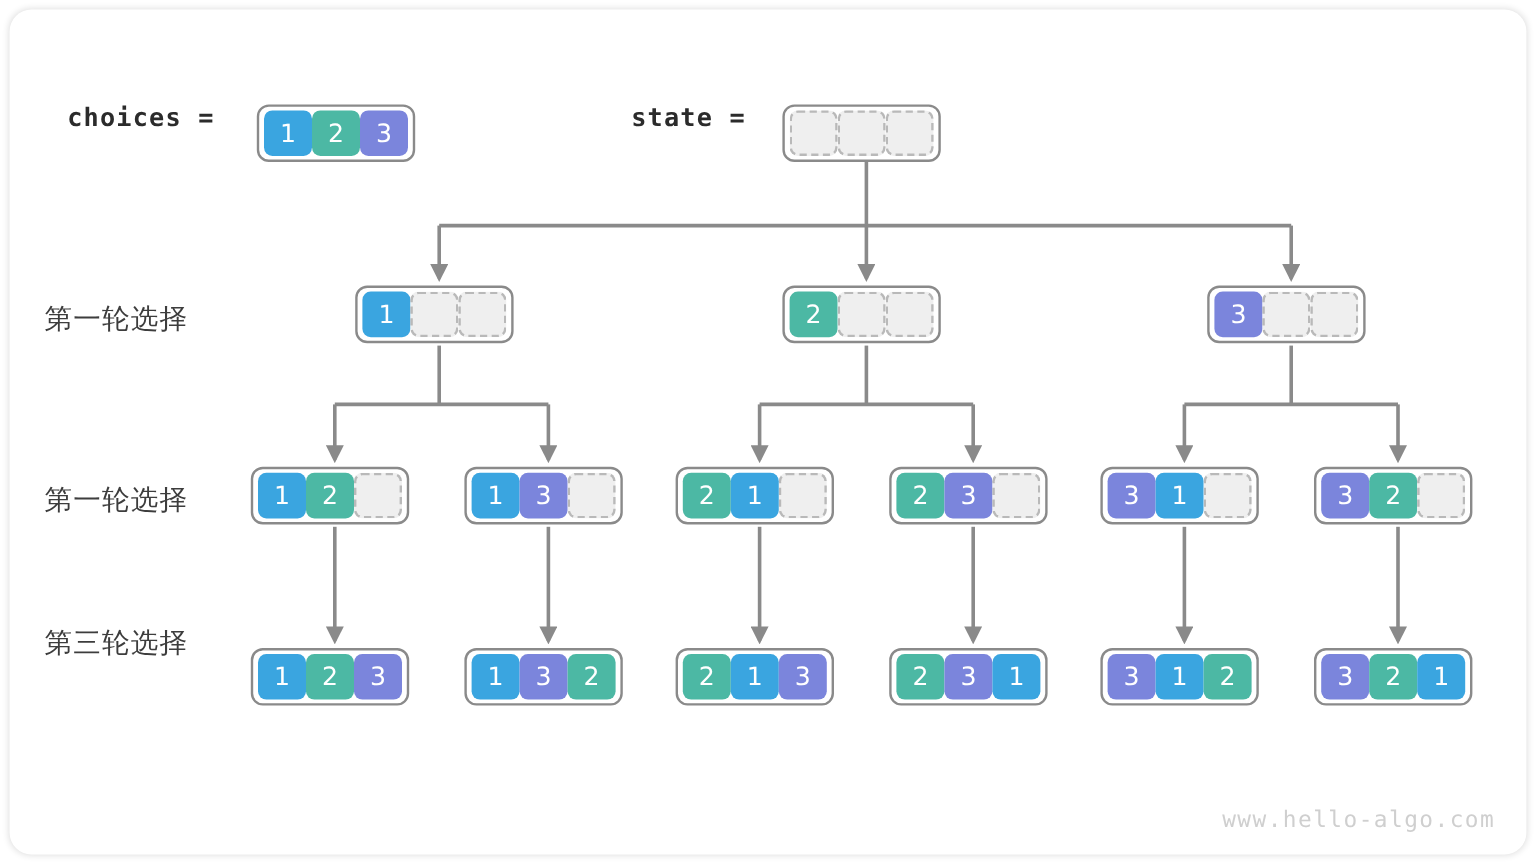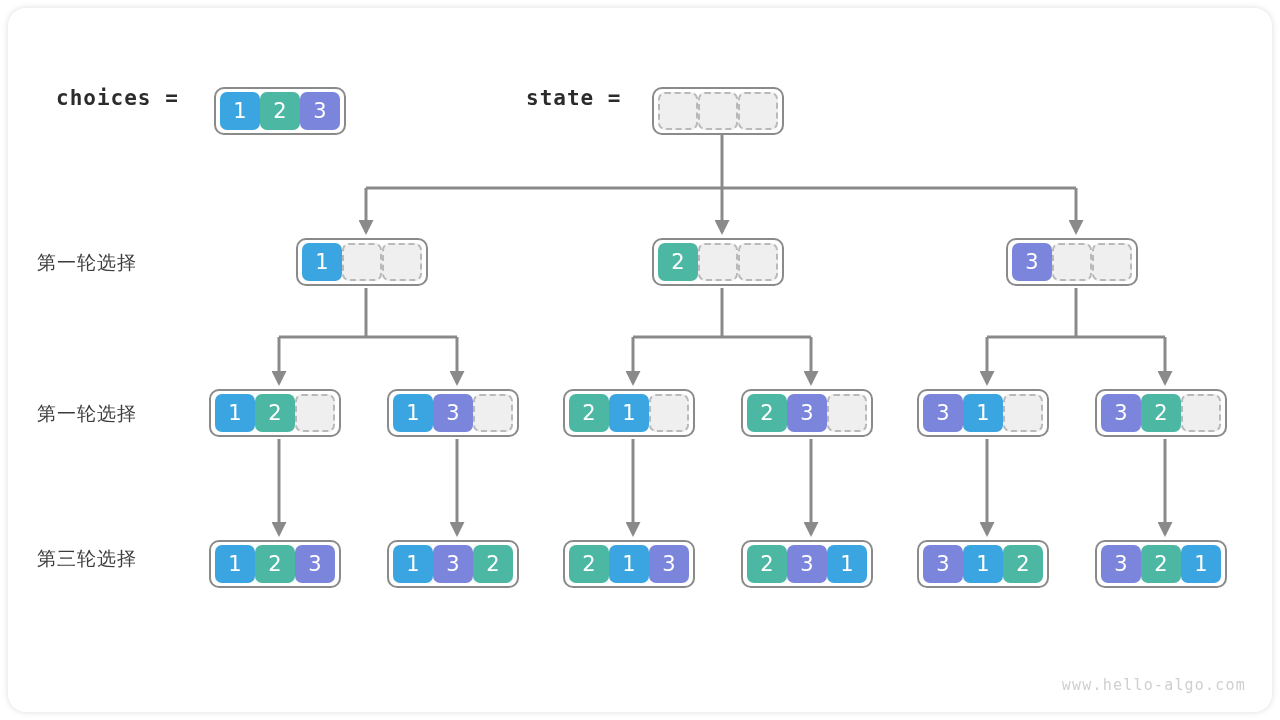--- a/index.html
+++ b/index.html
@@ -42,31 +42,31 @@
     font-family: "DejaVu Sans Mono", monospace;
     font-weight: bold;
     font-size: 21px;
     color: #2b2b2b;
     white-space: nowrap;
     letter-spacing: 1px;
   }
   .row-label {
     position: absolute;
     font-family: Liberation Sans, sans-serif;
-    font-size: 19px;
+    font-size: 23px;
     color: #3d3d3d;
     white-space: nowrap;
     letter-spacing: 1px;
   }
   .watermark {
     position: absolute;
     right: 34px;
     bottom: 26px;
     font-family: "DejaVu Sans Mono", monospace;
-    font-size: 15px;
+    font-size: 19px;
     color: #cfcfcf;
     letter-spacing: 1.2px;
     white-space: nowrap;
   }
   
   .array {
     position: absolute;
     display: flex;
     flex-direction: row;
     align-items: center;
@@ -156,21 +156,21 @@
   <div class="mono-label" style="left:526px; top:98px; transform:translateY(-50%);">state  =</div>
 
   <div class="array" style="left:652px; top:87px;">
     <div class="cell empty"></div>
     <div class="cell empty"></div>
     <div class="cell empty"></div>
   </div>
 
   <div class="row-label" style="left:37px; top:250px;">第一轮选择</div>
   <div class="row-label" style="left:37px; top:401px;">第一轮选择</div>
-  <div class="row-label" style="left:37px; top:546px;">第三轮选择</div>
+  <div class="row-label" style="left:37px; top:520px;">第三轮选择</div>
 
   <div class="array" style="left:296px; top:238px;">
     <div class="cell v1">1</div>
     <div class="cell empty"></div>
     <div class="cell empty"></div>
   </div>
   <div class="array" style="left:652px; top:238px;">
     <div class="cell v2">2</div>
     <div class="cell empty"></div>
     <div class="cell empty"></div>

